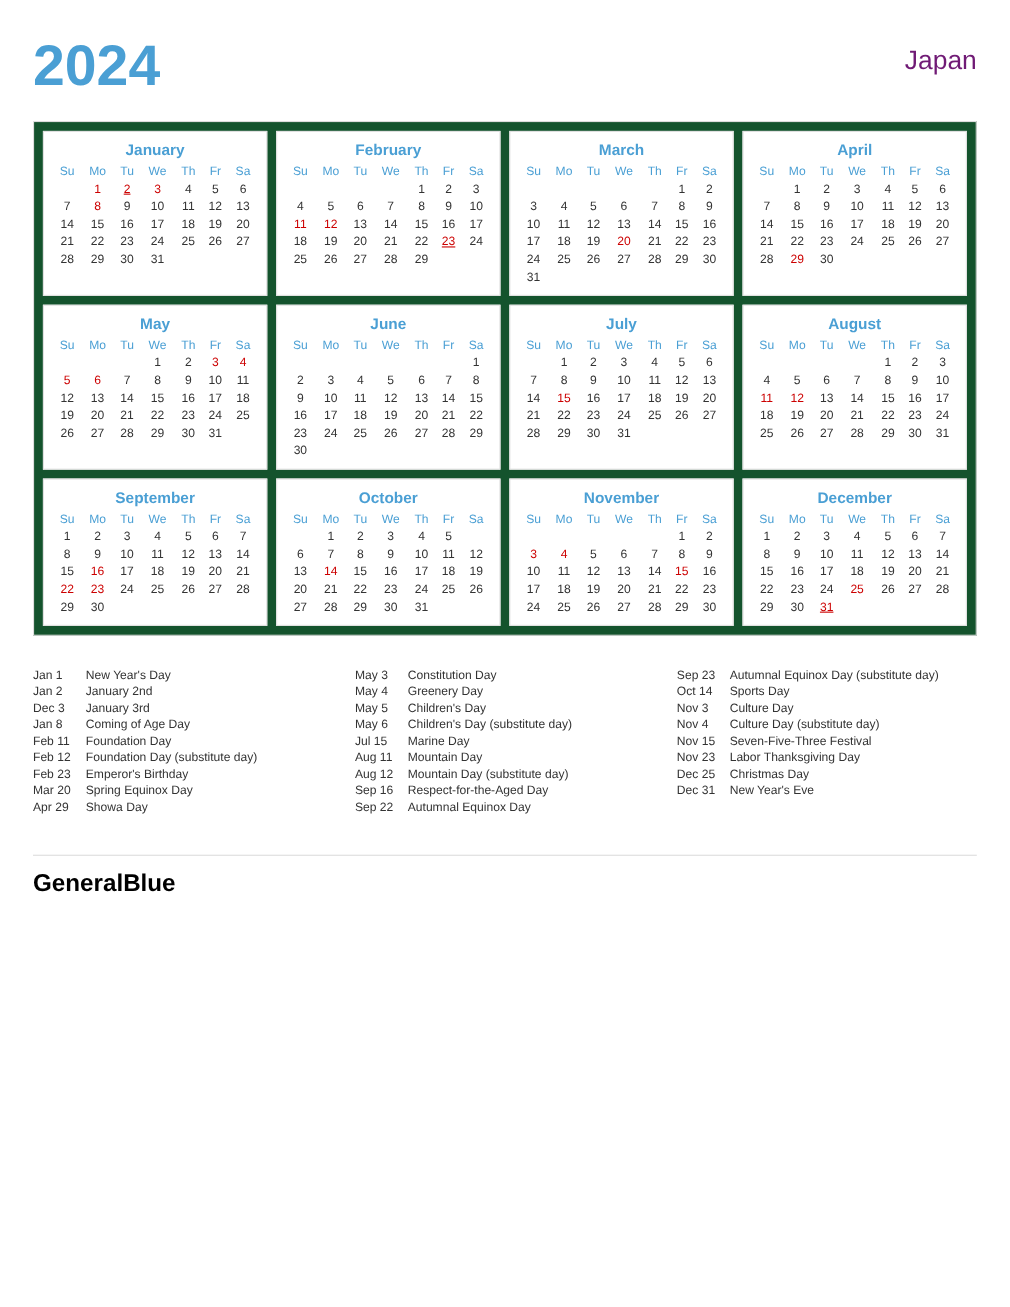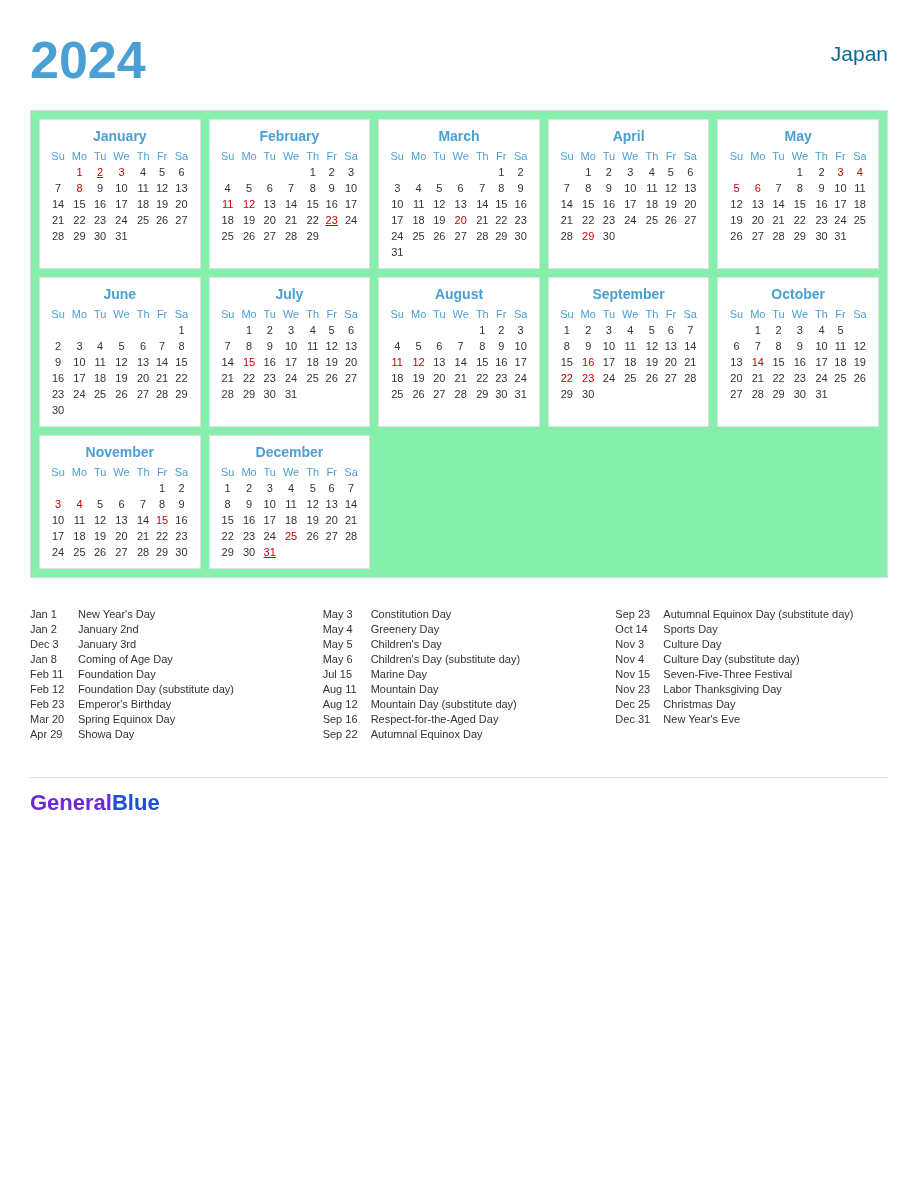--- a/index.html
+++ b/index.html
@@ -1,22 +1,22 @@
 <!DOCTYPE html>
 <html><head>
   <meta charset="utf-8">
   <style>
     * { box-sizing: border-box; margin: 0; padding: 0; }
     body { font-family: Arial, sans-serif; background: #fff; padding: 30px; width: 918px; }
     
     .header { display: flex; justify-content: space-between; align-items: flex-start; margin-bottom: 20px; }
     .year { font-size: 52px; font-weight: bold; color: #4a9fd4; }
-    .country { font-size: 21px; color: #0369a1; font-weight: normal; padding-top: 12px; }
+    .country { font-size: 24px; color: #701a75; font-weight: normal; padding-top: 12px; }
     
-    .calendar-grid { display: grid; grid-template-columns: repeat(5, 1fr); gap: 8px; border: 1px solid #ddd; padding: 8px; background: #86efac; }
+    .calendar-grid { display: grid; grid-template-columns: repeat(4, 1fr); gap: 8px; border: 1px solid #ddd; padding: 8px; background: #14532d; }
     
     .month-box { background: #fff; padding: 8px; border: 1px solid #e0e0e0; }
     .month-name { text-align: center; color: #4a9fd4; font-size: 14px; font-weight: bold; margin-bottom: 4px; }
     
     .cal-table { width: 100%; border-collapse: collapse; font-size: 11px; }
     .cal-table th { text-align: center; color: #4a9fd4; font-weight: normal; padding: 2px 1px; font-size: 11px; }
     .cal-table td { text-align: center; padding: 2px 1px; color: #333; font-size: 11px; }
     .cal-table td.holiday { color: #cc0000; font-weight: normal; }
     .cal-table td.red-underline { color: #cc0000; text-decoration: underline; }
     
@@ -24,21 +24,21 @@
     .holidays-title { color: #4a9fd4; font-size: 14px; margin-bottom: 12px; }
     
     .holidays-grid { display: grid; grid-template-columns: repeat(3, 1fr); gap: 12px 20px; }
     .holiday-item { display: flex; gap: 8px; font-size: 11px; margin-bottom: 3px; }
     .holiday-date { color: #333; min-width: 40px; }
     .holiday-name { color: #333; }
     
     .footer { margin-top: 24px; border-top: 1px solid #ddd; padding-top: 12px; }
     .powered-by { font-size: 10px; color: #999; margin-bottom: 2px; }
     .brand { font-size: 22px; color: #333; font-weight: bold; }
-    .brand span { color: #6d28d9; }
+    .brand span { color: #000000; }
   </style>
 </head>
 <body>
 
 <div class="header">
   <div class="year">2024</div>
   <div class="country">Japan</div>
 </div>
 
 <div class="calendar-grid">
@@ -917,15 +917,15 @@
       <div class="holiday-item">
           <span class="holiday-date">Dec 31</span>
           <span class="holiday-name">New Year's Eve</span>
         </div>
     </div>
   </div>
 </div>
 
 <div class="footer">
   <div class="brand">
-    <span>General</span><span style="color:#1d4ed8">Blue</span>
+    <span>General</span><span style="color:#000000">Blue</span>
   </div>
 </div>
 
 </body></html>

